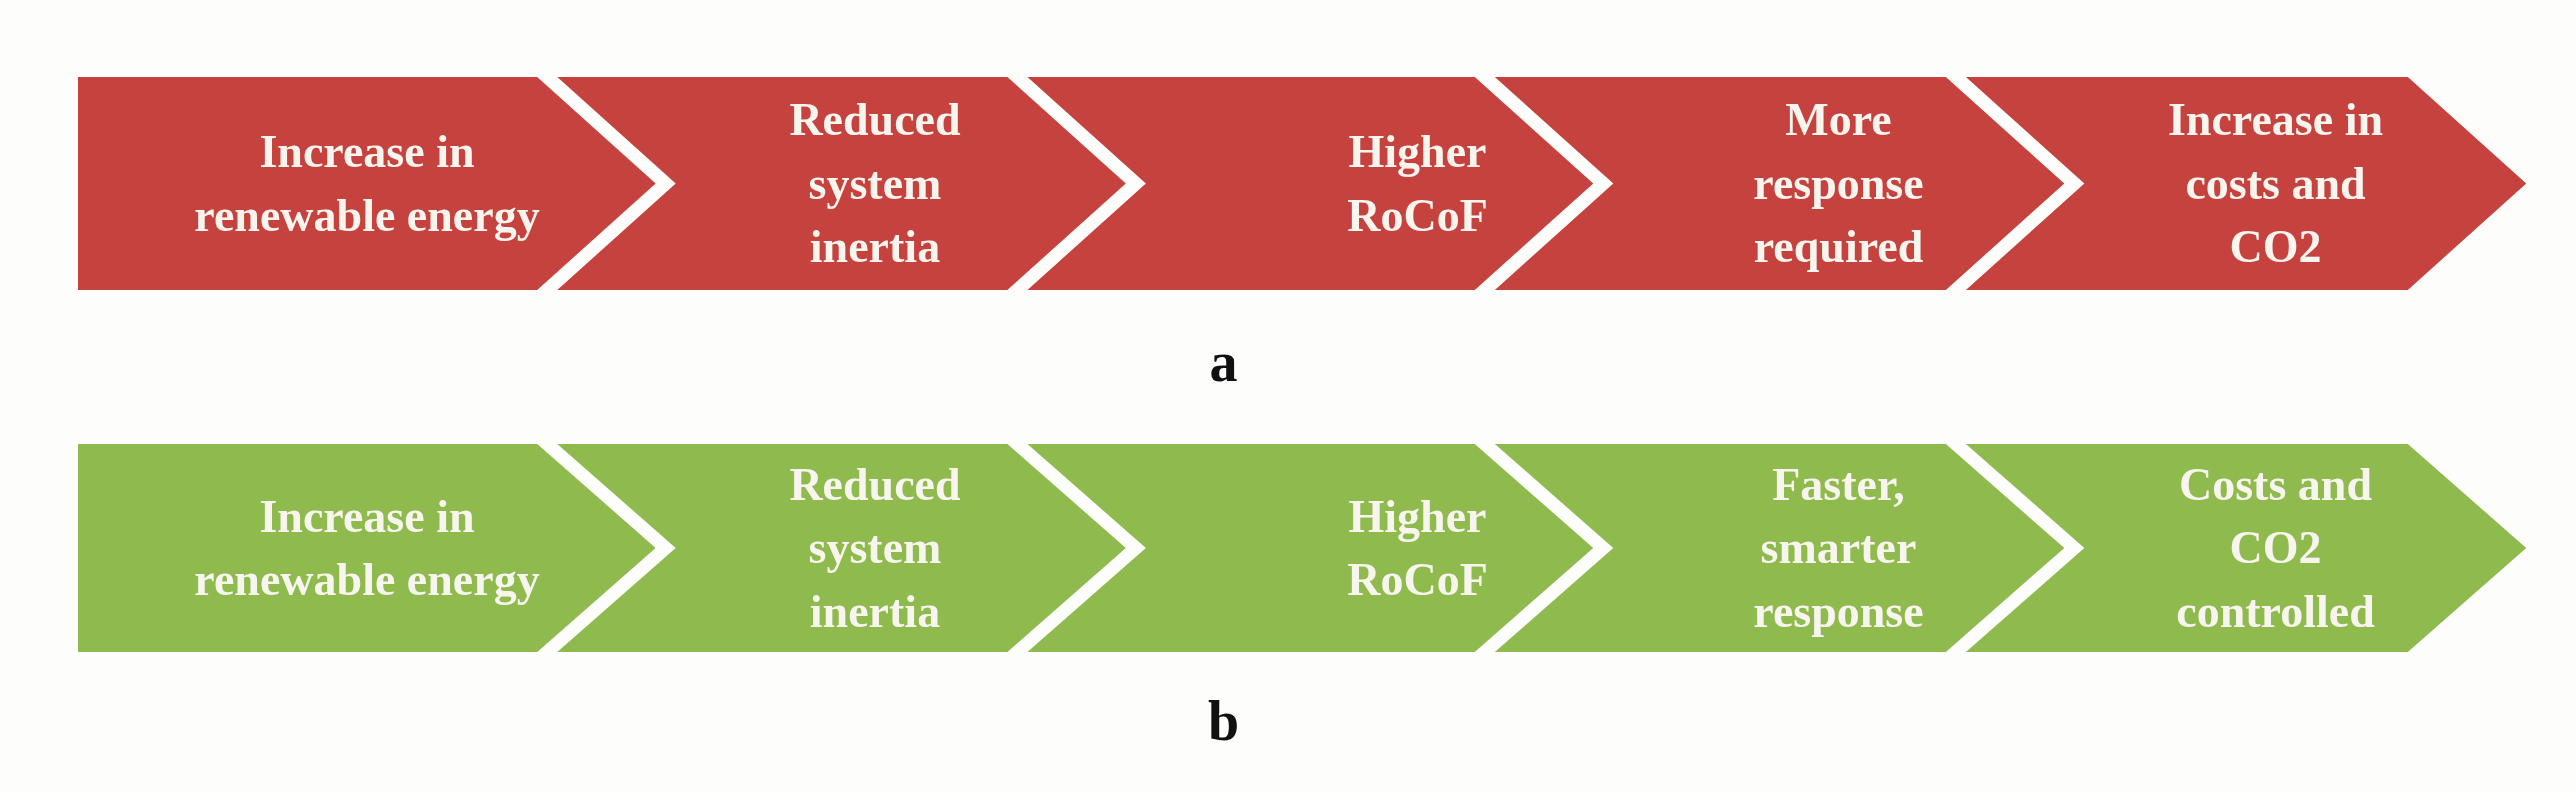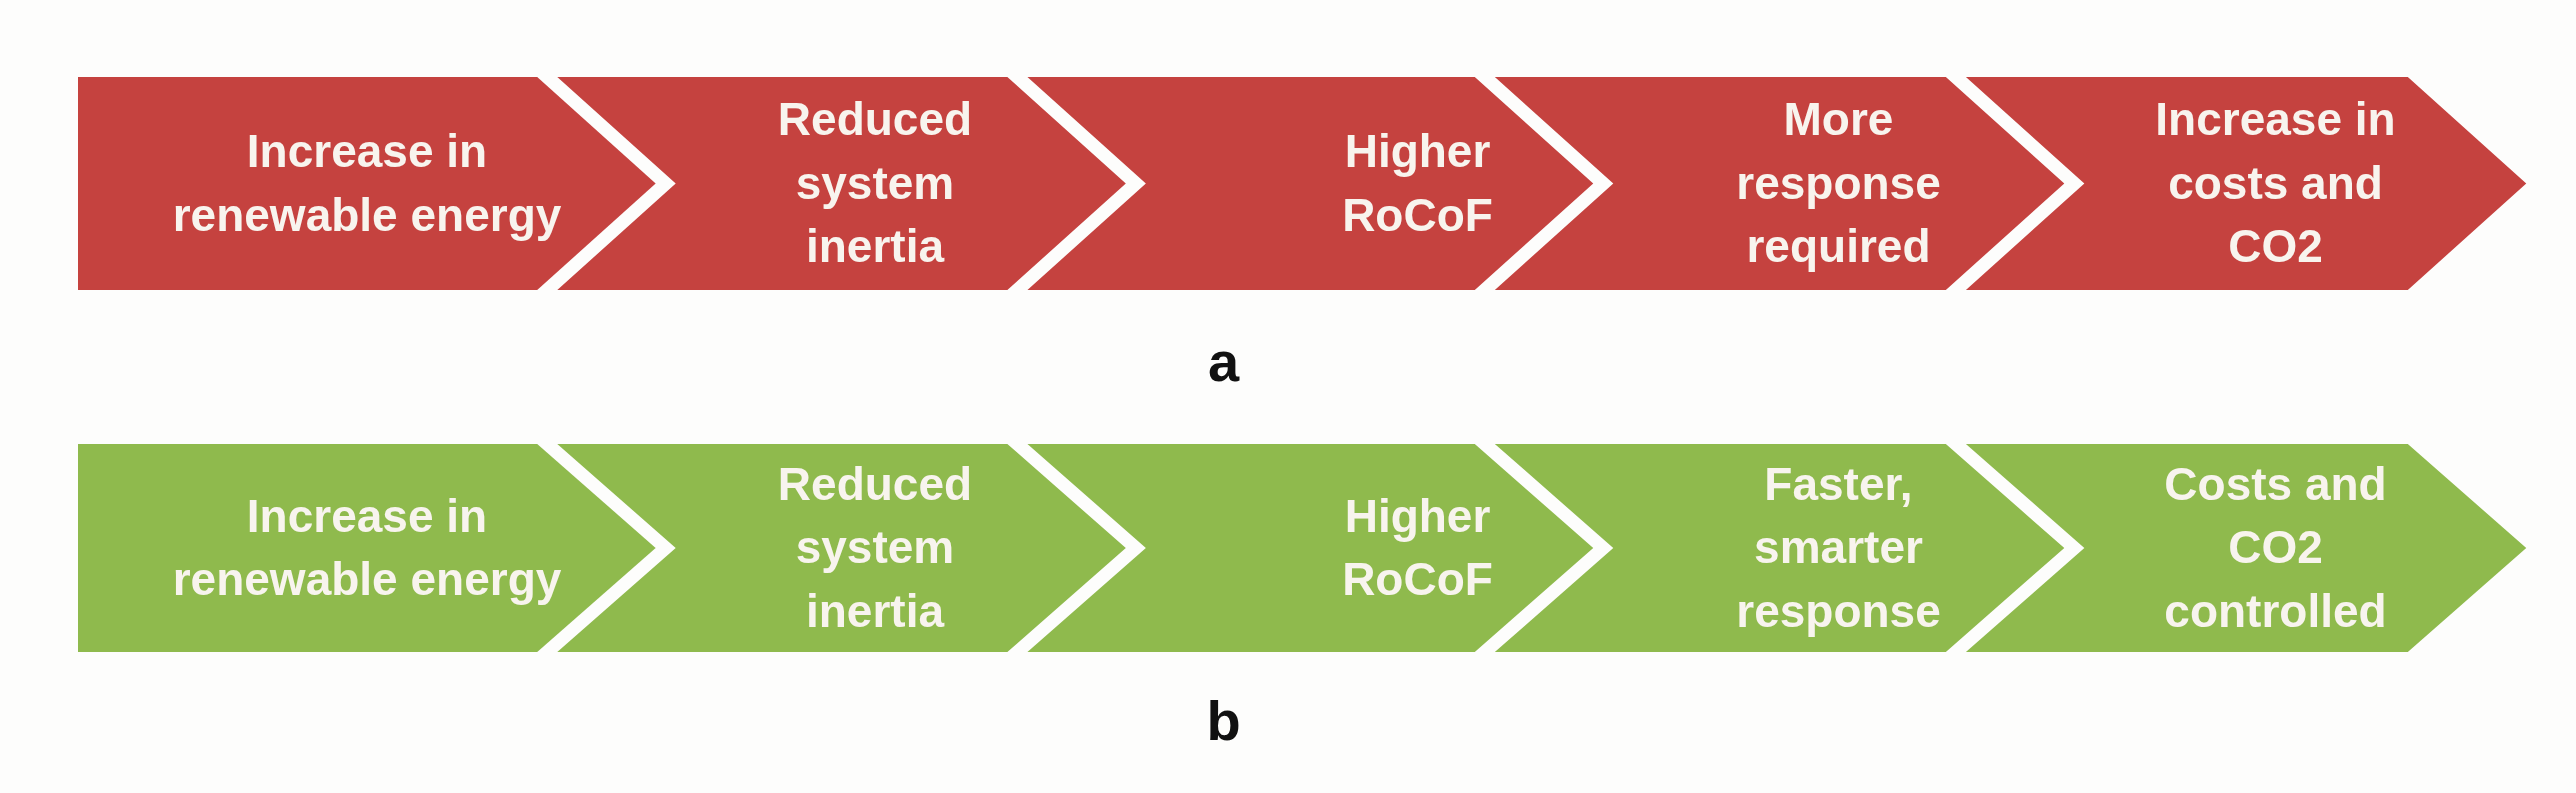--- a/index.html
+++ b/index.html
@@ -6,21 +6,21 @@
     margin: 0;
     padding: 0;
     background: #ffffff;
   }
   .canvas {
     position: relative;
     width: 2576px;
     height: 794px;
     background: #fdfdfc;
     overflow: hidden;
-    font-family: Liberation Sans, sans-serif;
+    font-family: Liberation Serif, serif;
   }
   .flow {
     position: absolute;
     left: 78px;
     width: 2451px;
   }
   .flow-a { top: 77px;  height: 213px; }
   .flow-b { top: 444px; height: 208px; }
   .flow svg {
     position: absolute;

